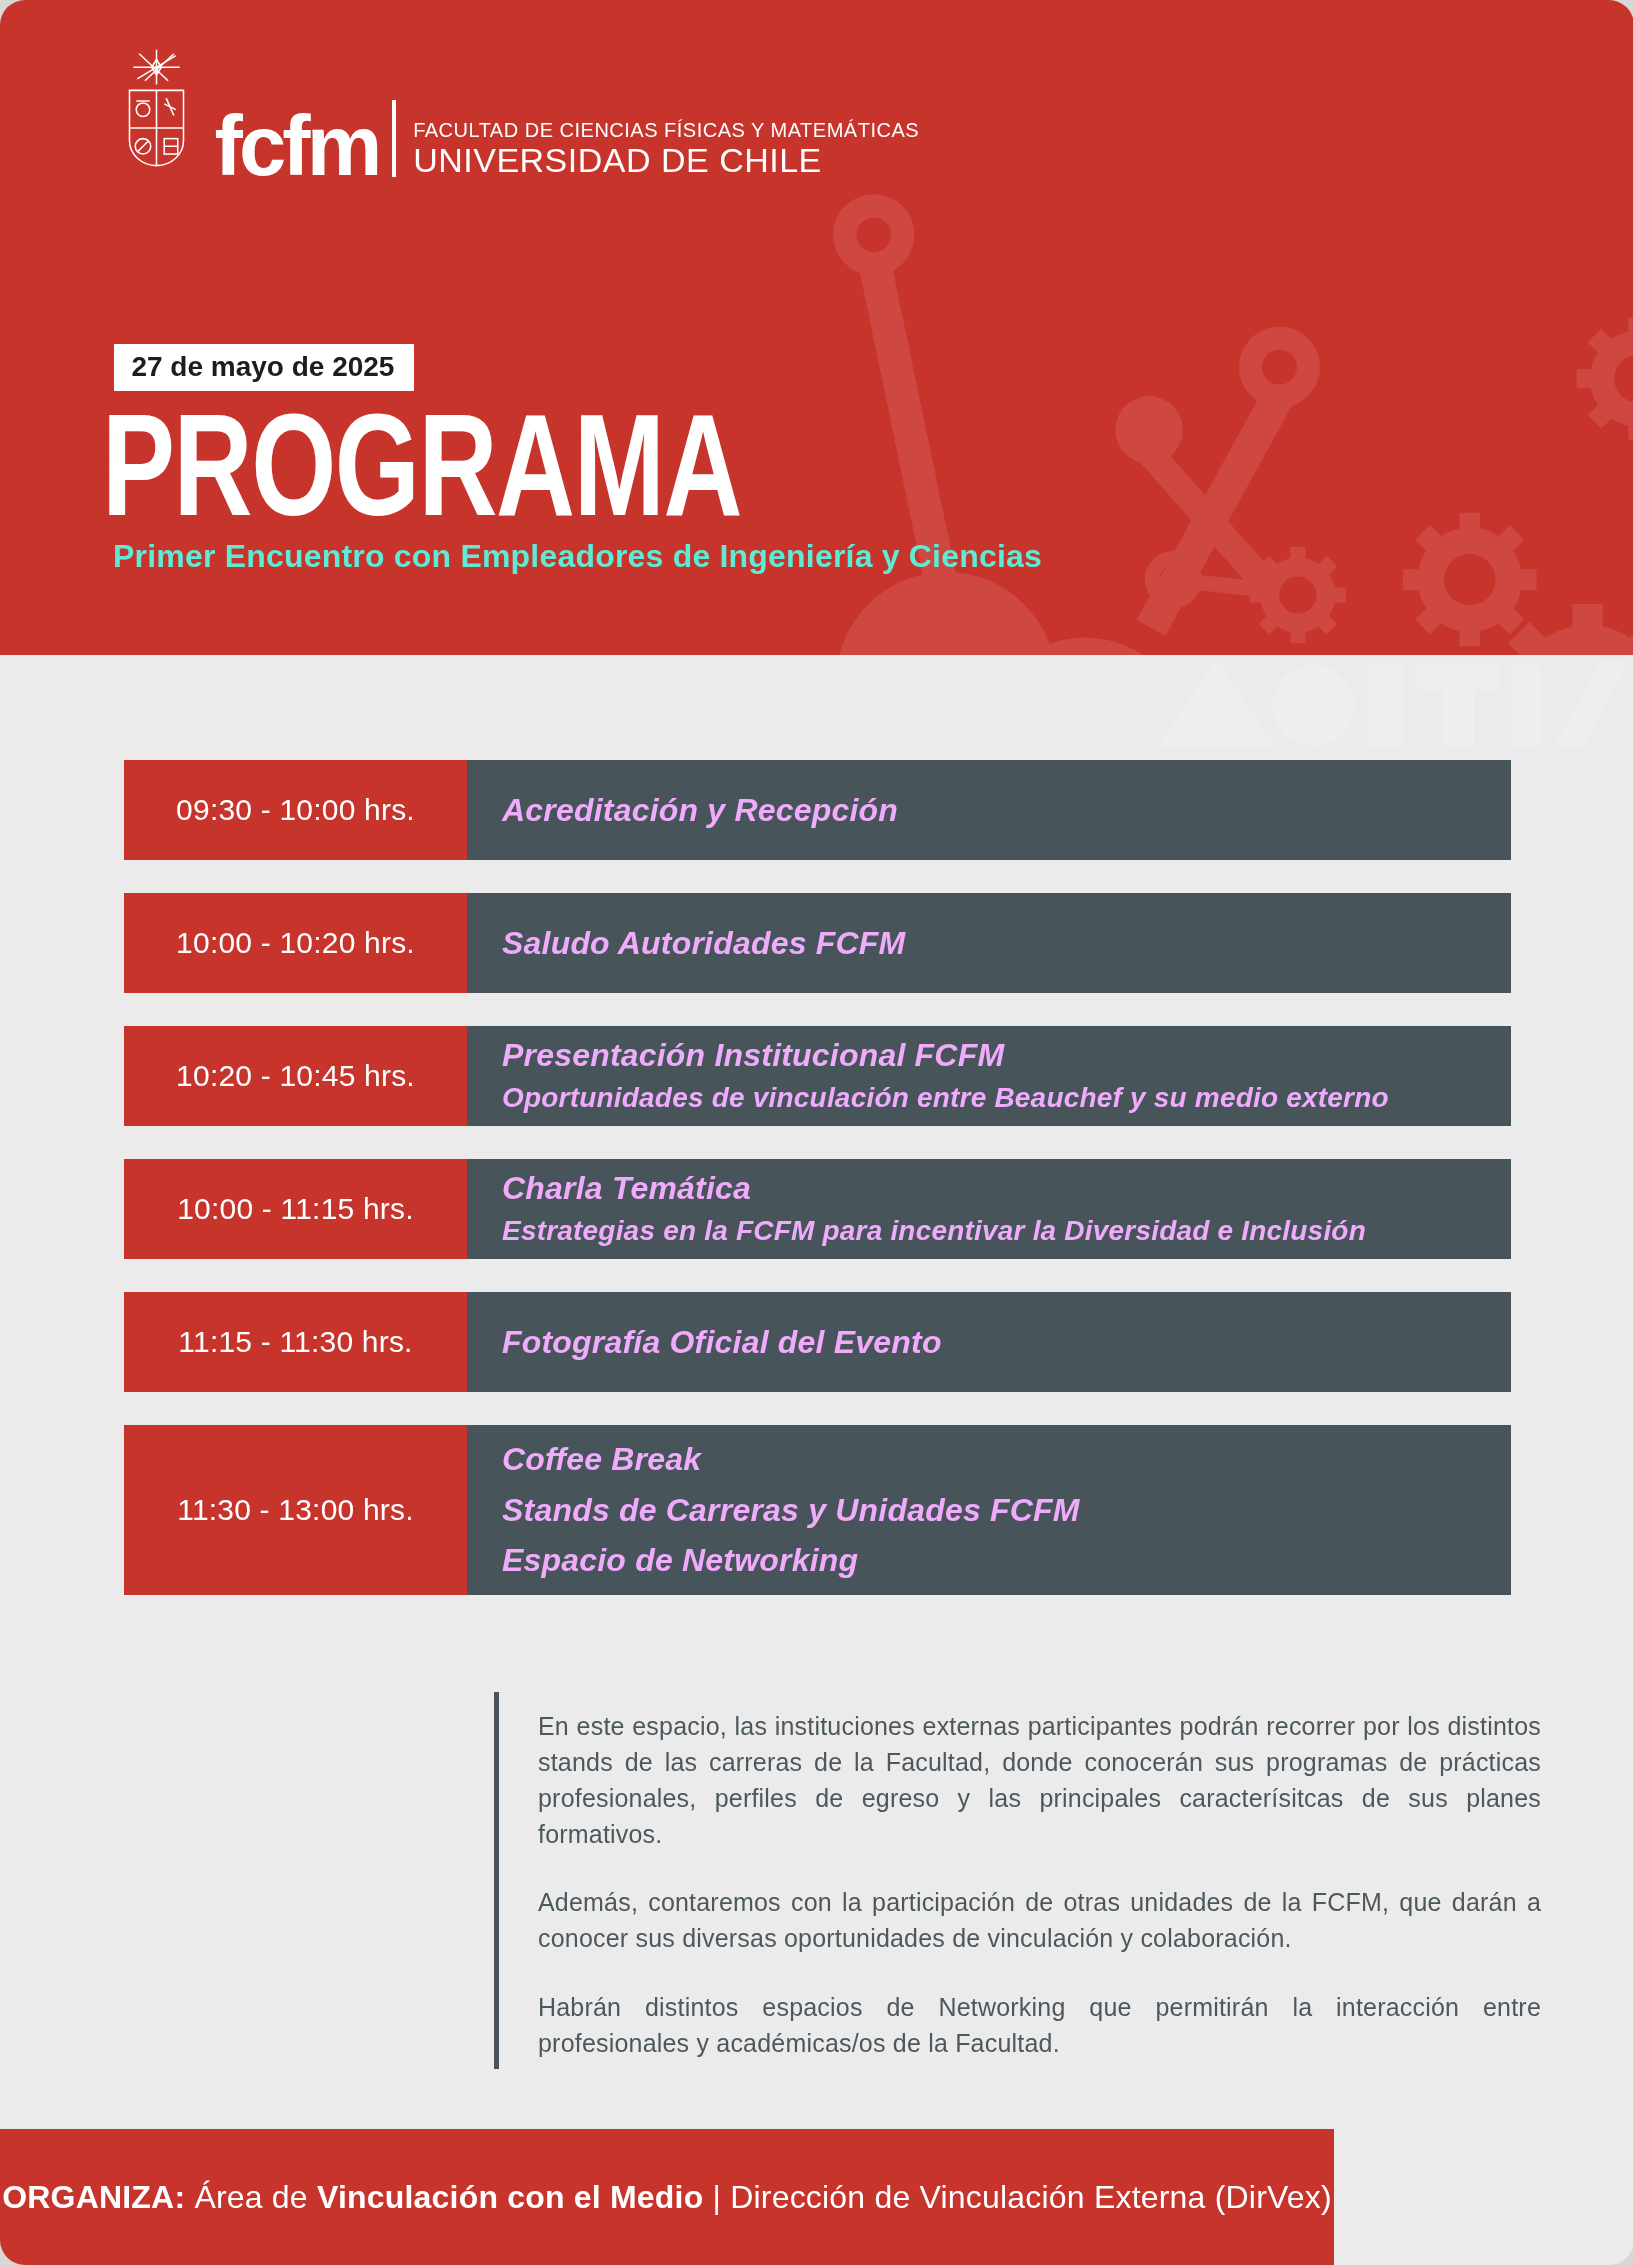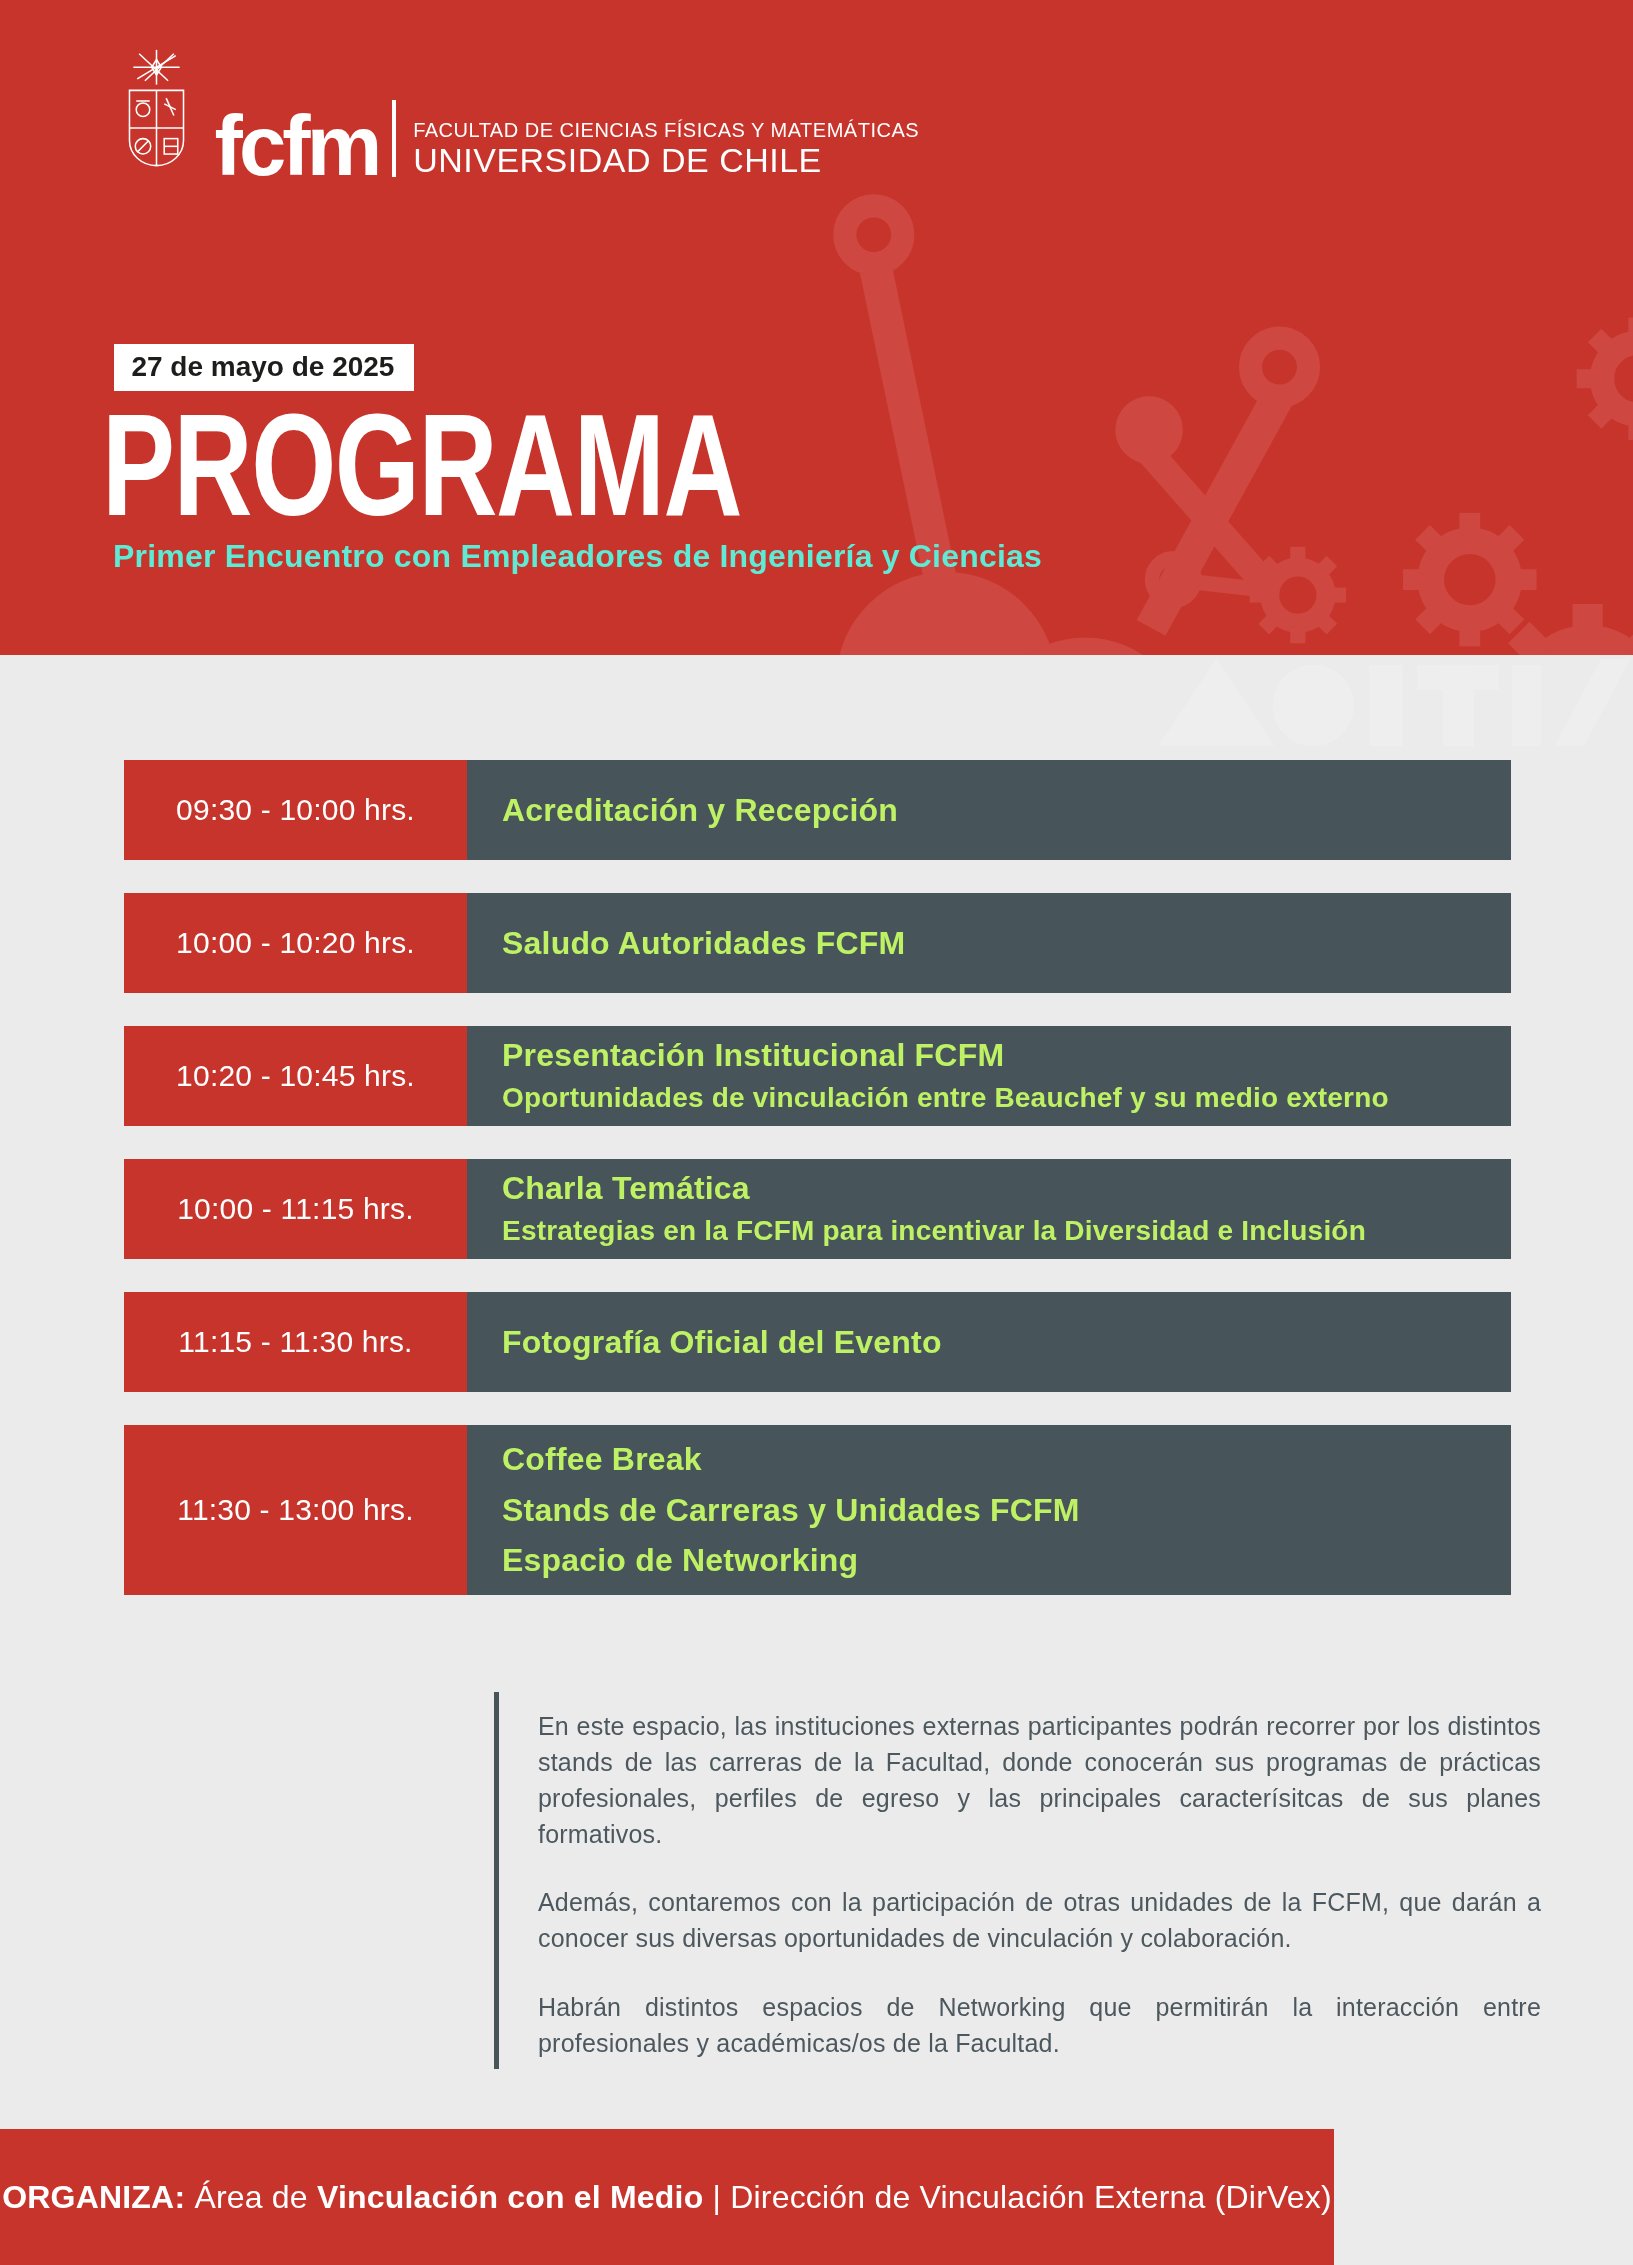--- a/index.html
+++ b/index.html
@@ -2,20 +2,21 @@
 <html lang="es"><head>
 <meta charset="utf-8">
 <style>
   html,body{margin:0;padding:0;background:#d8d8d8;}
   .poster{
     position:relative;
     width:1634px;height:2265px;
     background:#EBEBEB;
     overflow:hidden;
     font-family:"Liberation Sans", sans-serif;
+    border-radius:25px;
     -webkit-font-smoothing:antialiased;
   }
   
   .header{
     position:absolute;top:0;left:0;width:1634px;height:655px;
     background:#C7342C;overflow:hidden;
   }
   .deco-svg{position:absolute;top:0;right:0;}
   .logo{position:absolute;top:46px;left:112px;display:flex;align-items:flex-end;}
   .crest{width:89px;height:137px;margin-right:13.5px;}
@@ -48,23 +49,23 @@
   
   .schedule{position:absolute;top:760px;left:124px;width:1387px;}
   .sched-row{display:flex;height:100px;margin-bottom:33px;}
   .sched-row.row-tall{height:170px;}
   .time{
     flex:0 0 343px;background:#C7342C;color:#fff;
     display:flex;align-items:center;justify-content:center;
     font-size:30px;letter-spacing:0.2px;
   }
   .content{
-    flex:1;background:#47545A;color:#bef264;
+    flex:1;background:#47545A;color:#f0abfc;
     display:flex;flex-direction:column;justify-content:center;
-    padding-left:35px;padding-right:2px;
+    padding-left:35px;padding-right:2px;font-style:italic;
   }
   .content .title{font-size:32px;font-weight:700;line-height:1.28;letter-spacing:0.2px;}
   .content .subtitle-line{font-size:28px;font-weight:700;line-height:1.3;margin-top:3.9px;letter-spacing:0.2px;}
   .row-tall .content .title{line-height:1.58;}
   
   .description{
     position:absolute;top:1692px;left:462px;width:1047px;
     border-left:5.8px solid #47545A;
     padding:17.4px 0 1.9px 39px;box-sizing:border-box;margin-left:32px;
   }

